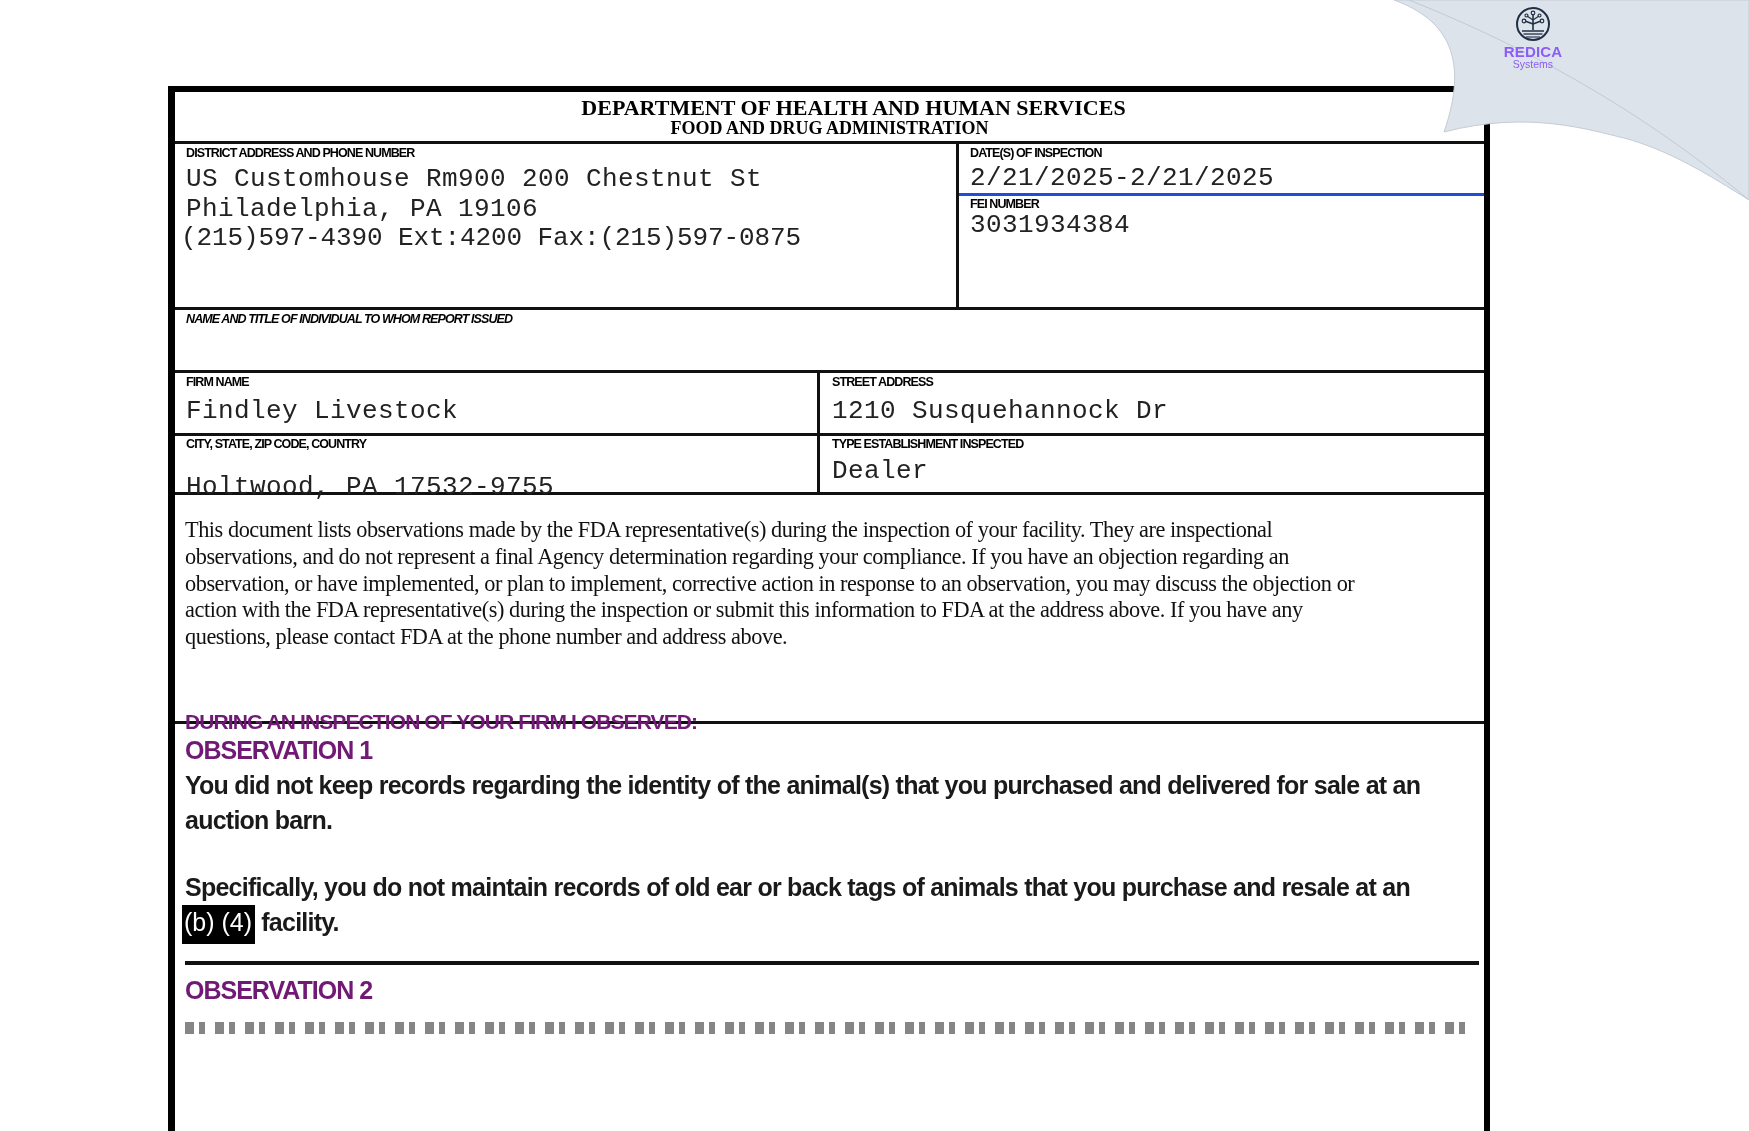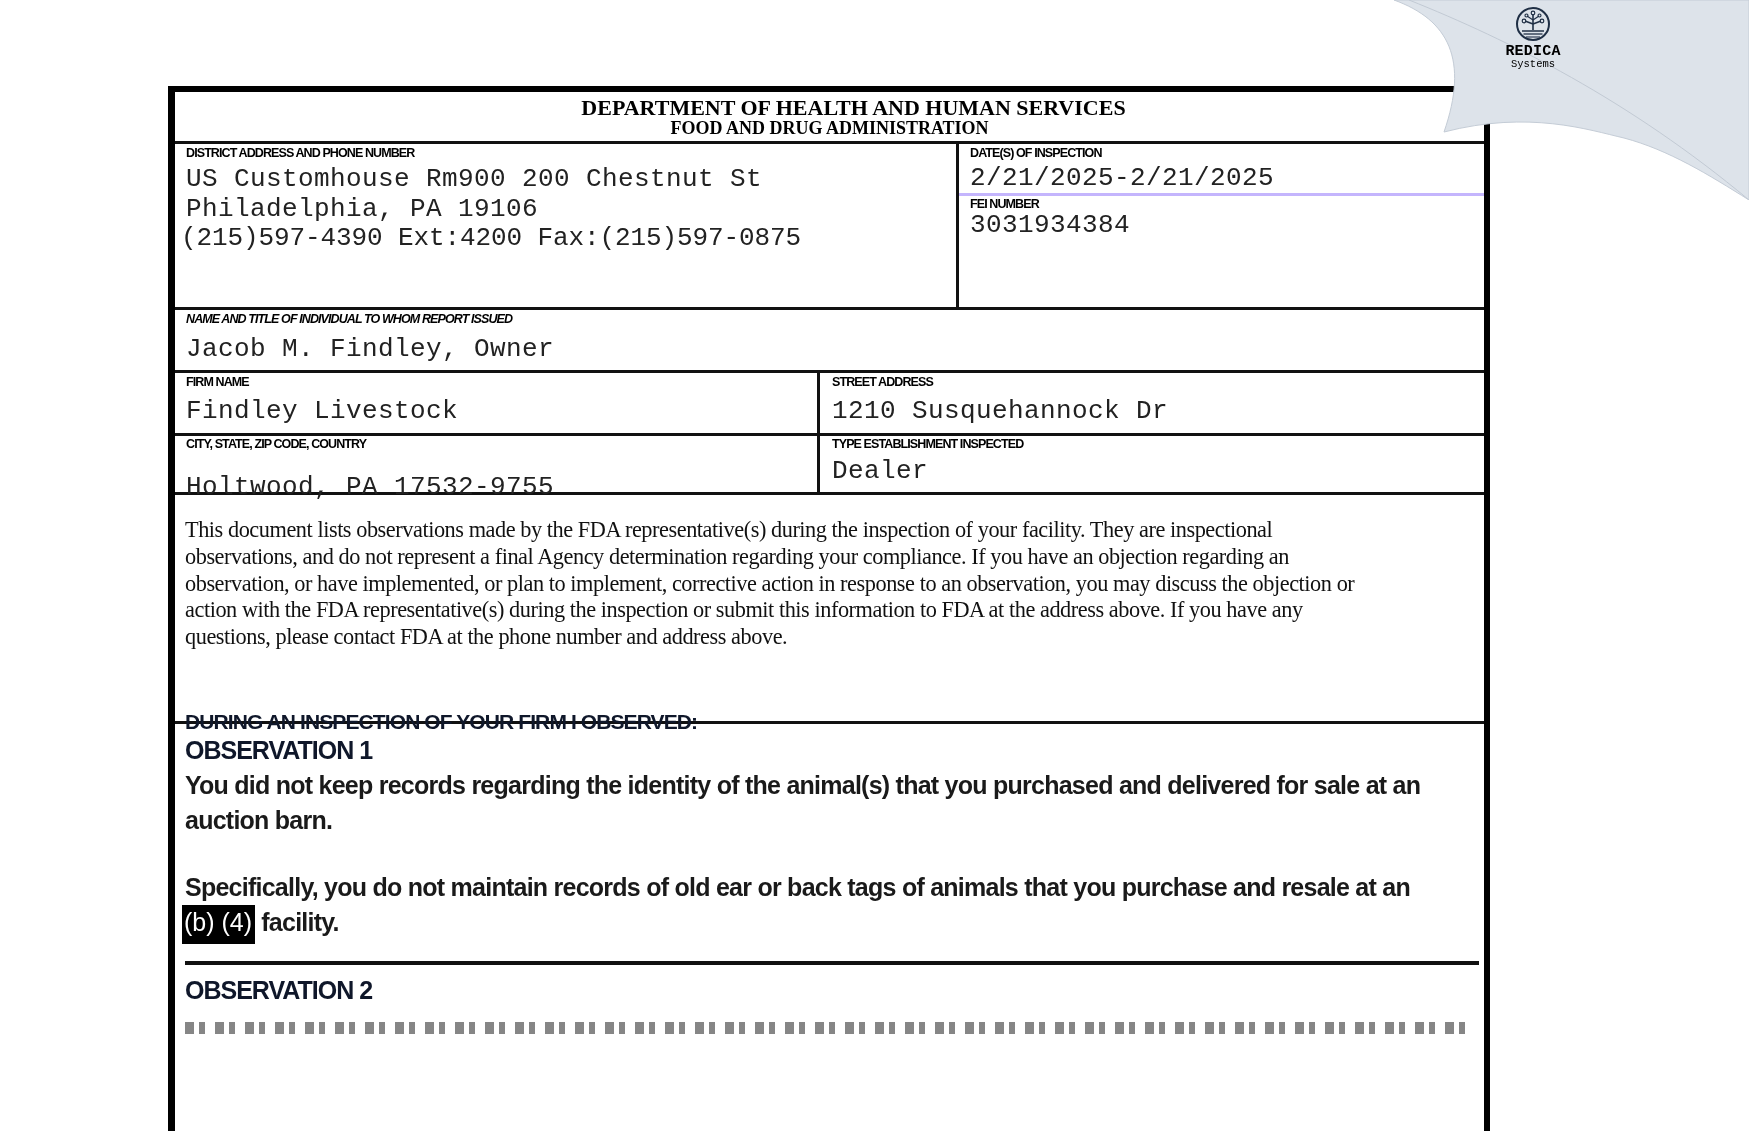--- a/index.html
+++ b/index.html
@@ -26,37 +26,37 @@
   }
   .vdiv { position:absolute; top:0; bottom:0; width:3px; background:#111; }
   .disclaimer {
     position:absolute; left:10px; top:22px; width:1290px;
     font-family:"Liberation Serif", serif; font-size:22.3px; line-height:26.8px; color:#111;
     letter-spacing:-0.45px;
   }
   .disclaimer div { white-space:nowrap; }
   .obs {
     position:absolute; left:10px; right:0;
-    font-family:"Liberation Sans", sans-serif; color:#0f172a;
+    font-family:"Liberation Sans", sans-serif; color:#701a75;
   }
   .obs-intro { font-size:21px; font-weight:bold; letter-spacing:-0.9px; white-space:nowrap; }
   .obs-title { font-size:25px; font-weight:bold; letter-spacing:-1px; white-space:nowrap; }
   .obs-text { font-size:25px; letter-spacing:-0.75px; line-height:35px; white-space:nowrap; font-weight:bold; color:#1a1a1a;}
   .redact {
     display:inline-block; background:#000; color:#fff; font-weight:normal;
     padding:0 3px 4px 2px; margin-left:-3px; letter-spacing:0;
   }
   .sep { position:absolute; left:10px; width:1294px; height:4px; background:#111; }
   
   .curl {
     position:absolute; right:0; top:0; width:360px; height:200px; pointer-events:auto;
   }
   .brand {
     position:absolute; left:1496px; top:6px; width:74px; text-align:center;
-    font-family:Liberation Mono, monospace; color:#000000;
+    font-family:Liberation Sans, sans-serif; color:#8b5cf6;
   }
   .brand .name { font-size:15px; font-weight:bold; letter-spacing:0.2px; margin-top:2px; line-height:15px; }
   .brand .sub { font-size:10.5px; line-height:11px; }
 </style>
 </head>
 <body>
 
 <div class="frame">
 
   <div class="row hdr">
@@ -65,33 +65,32 @@
   </div>
 
   <div class="row" style="top:52px;height:166px;">
     <div class="cap" style="left:11px;top:2px;">DISTRICT ADDRESS AND PHONE NUMBER</div>
     <div class="mono" style="left:11px;top:20px;">US Customhouse Rm900 200 Chestnut St</div>
     <div class="mono" style="left:11px;top:50px;">Philadelphia, PA 19106</div>
     <div class="mono" style="left:6px;top:79px;letter-spacing:-0.1px;">(215)597-4390 Ext:4200 Fax:(215)597-0875</div>
 
     <div class="vdiv" style="left:781px;"></div>
 
-    <div style="position:absolute;left:784px;right:0;top:0;height:52px;border-bottom:3px solid #c4b5fd;box-sizing:border-box;">
+    <div style="position:absolute;left:784px;right:0;top:0;height:52px;border-bottom:3px solid #1d4ed8;box-sizing:border-box;">
       <div class="cap" style="left:11px;top:2px;">DATE(S) OF INSPECTION</div>
       <div class="mono" style="left:11px;top:19px;">2/21/2025-2/21/2025</div>
     </div>
     <div style="position:absolute;left:784px;right:0;top:52px;bottom:0;">
       <div class="cap" style="left:11px;top:1px;">FEI NUMBER</div>
       <div class="mono" style="left:11px;top:14px;">3031934384</div>
     </div>
   </div>
 
   <div class="row" style="top:218px;height:63px;">
     <div class="cap" style="left:11px;top:2px;font-style:italic;">NAME AND TITLE OF INDIVIDUAL TO WHOM REPORT ISSUED</div>
-    <div class="mono" style="left:11px;top:24px;">Jacob M. Findley, Owner</div>
   </div>
 
   <div class="row" style="top:281px;height:63px;">
     <div class="cap" style="left:11px;top:2px;">FIRM NAME</div>
     <div class="mono" style="left:11px;top:23px;">Findley Livestock</div>
     <div class="vdiv" style="left:642px;"></div>
     <div class="cap" style="left:657px;top:2px;">STREET ADDRESS</div>
     <div class="mono" style="left:657px;top:23px;">1210 Susquehannock Dr</div>
   </div>
 

